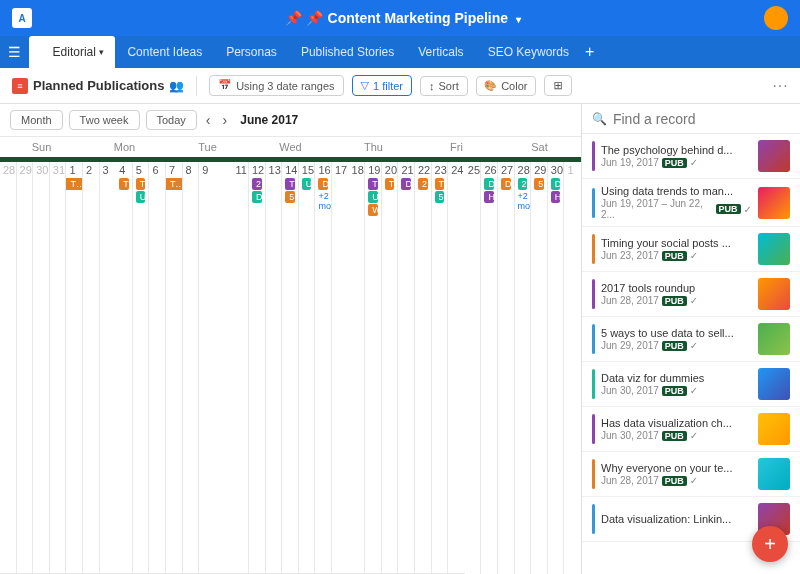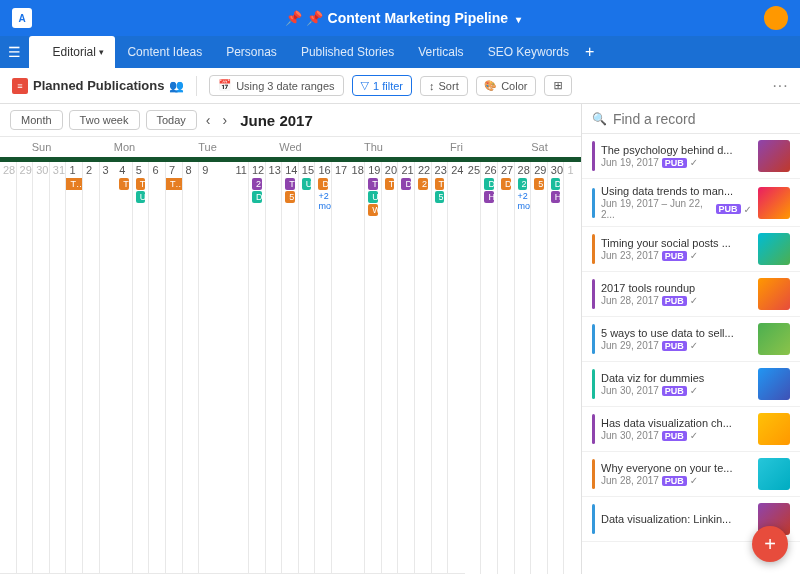--- a/index.html
+++ b/index.html
@@ -116,21 +116,21 @@
     .cal-btn {
       padding: 3px 10px;
       border: 1px solid #d0d0d0;
       border-radius: 4px;
       background: white;
       cursor: pointer;
       font-size: 11px;
       color: #555;
     }
     .cal-nav { color: #555; cursor: pointer; font-size: 14px; padding: 0 3px; }
-    .cal-month-title { font-weight: 700; font-size: 15px; color: #222; margin-left: 4px; }
+    .cal-month-title { font-weight: 700; font-size: 12px; color: #222; margin-left: 4px; }
 
     
     .cal-grid {
       flex: 1;
       display: flex;
       flex-direction: column;
     }
     .cal-header-row {
       display: grid;
       grid-template-columns: repeat(7, 1fr);
@@ -257,21 +257,21 @@
     }
     .record-meta {
       font-size: 10px;
       color: #888;
       display: flex;
       align-items: center;
       gap: 3px;
       margin-top: 1px;
     }
     .pub-badge {
-      background: #8b5cf6;
+      background: #14532d;
       color: white;
       font-size: 9px;
       padding: 0px 3px;
       border-radius: 2px;
       font-weight: 600;
     }
     .record-thumb {
       width: 32px;
       height: 32px;
       border-radius: 3px;

